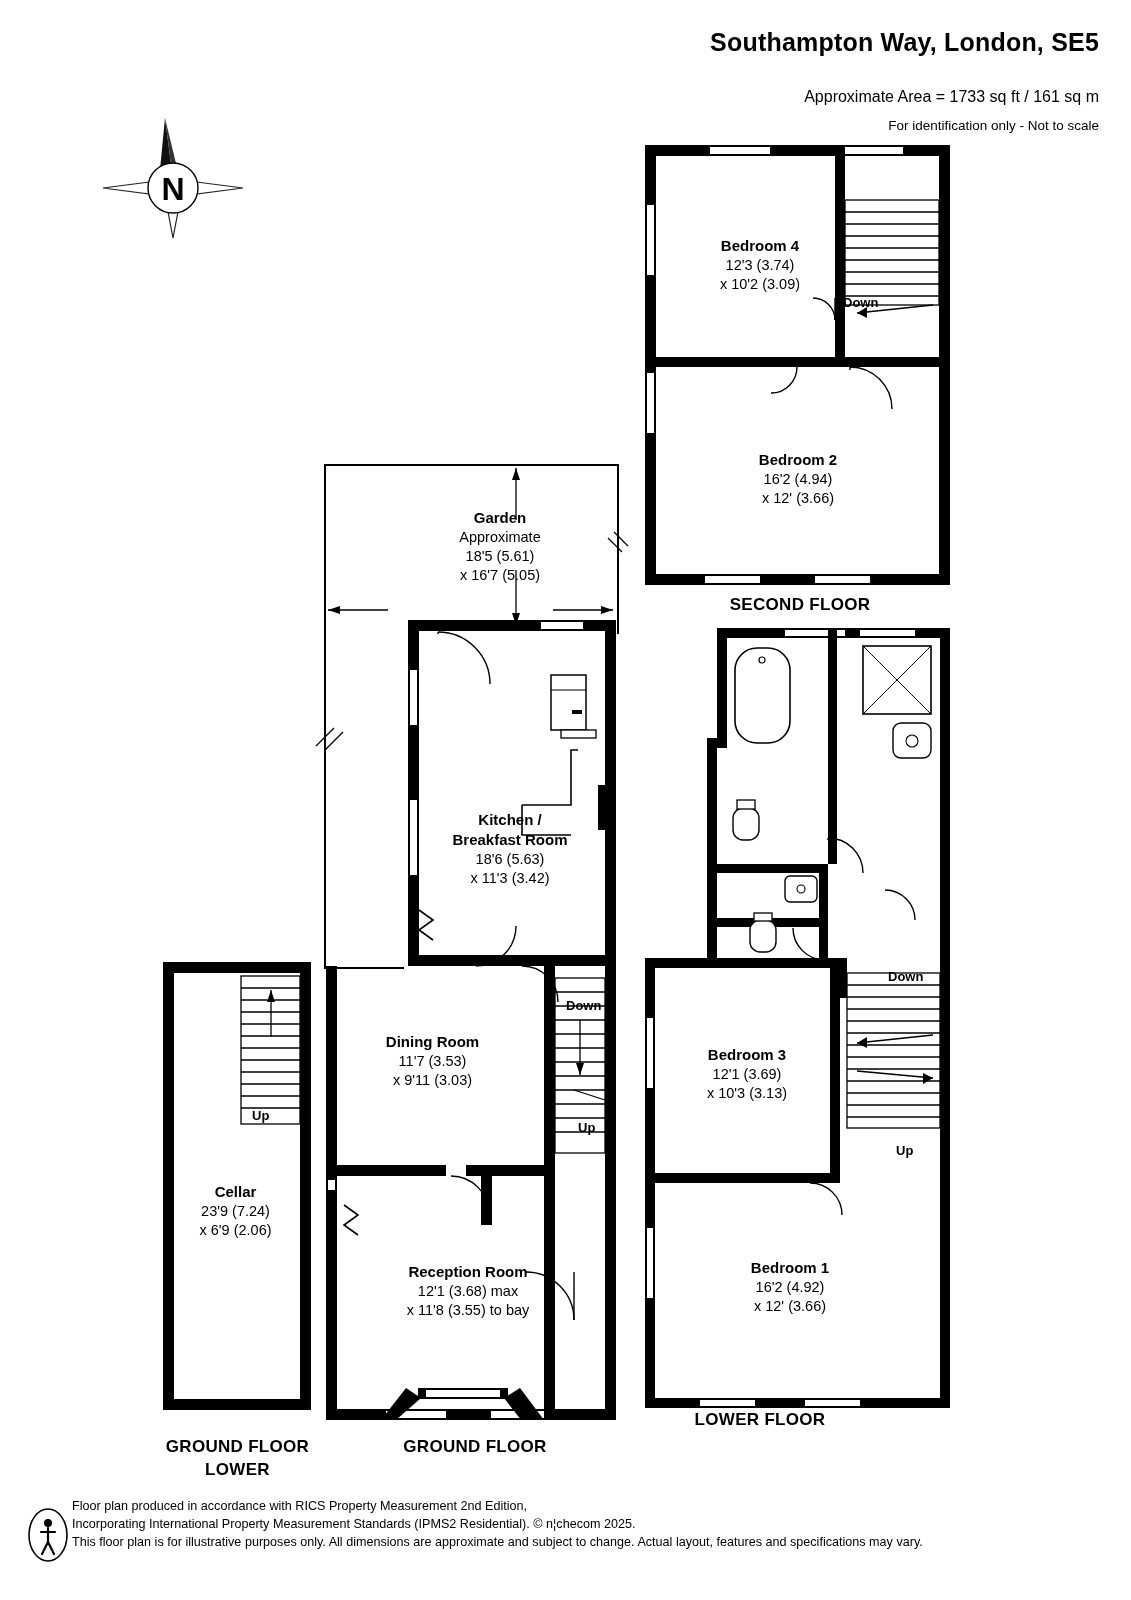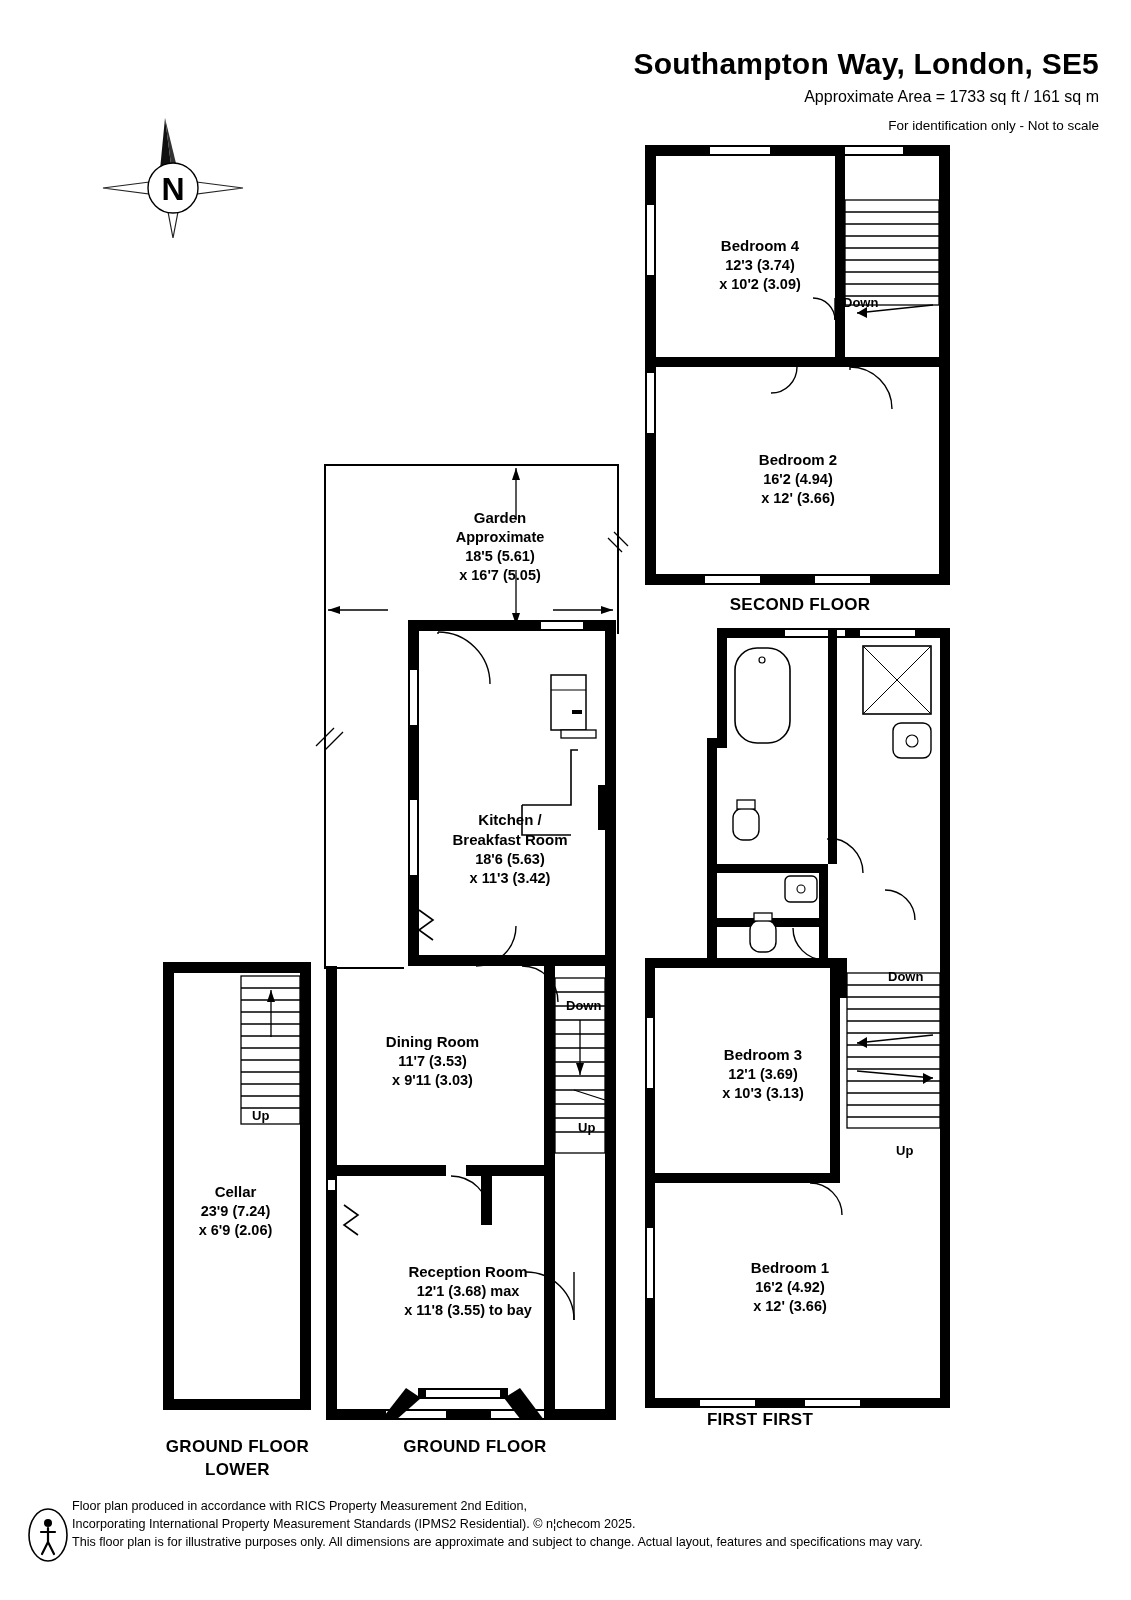--- a/index.html
+++ b/index.html
@@ -11,22 +11,22 @@
     width: 1131px;
     height: 1600px;
     position: relative;
     font-family: "Liberation Sans", sans-serif;
     color: #000000;
     overflow: hidden;
   }
   .abs { position: absolute; }
   .title {
     right: 32px;
-    top: 47px;
-    font-size: 30px;
+    top: 28px;
+    font-size: 25px;
     font-weight: bold;
     letter-spacing: 0.2px;
     text-align: right;
   }
   .subtitle {
     right: 32px;
     top: 88px;
     font-size: 16px;
     text-align: right;
   }
@@ -36,21 +36,20 @@
     font-size: 13.5px;
   }
 
   
   .compass { left: 103px; top: 118px; width: 140px; height: 120px; }
   .label {
     text-align: center;
     font-size: 14.5px;
     line-height: 1.32;
     white-space: nowrap;
-    font-weight: bold;
   }
   .label b { font-size: 15px; }
   .floor-name {
     font-size: 17px;
     font-weight: bold;
     text-align: center;
     letter-spacing: 0.3px;
   }
   .tiny {
     font-size: 13px;
@@ -232,33 +231,33 @@
     <rect x="105" y="292" width="26" height="32" rx="10" fill="#fff" stroke="#000" stroke-width="1.4"></rect>
     <rect x="109" y="285" width="18" height="8" fill="#fff" stroke="#000" stroke-width="1.3"></rect>
 
     <path d="M 183 210 A 35 35 0 0 1 218 245" fill="none" stroke="#000" stroke-width="1.4"></path>
     <line x1="183" y1="210" x2="183" y2="212" stroke="#000" stroke-width="1.4"></line>
     <path d="M 148 300 A 32 32 0 0 0 180 332" fill="none" stroke="#000" stroke-width="1.4"></path>
     <path d="M 240 262 A 30 30 0 0 1 270 292" fill="none" stroke="#000" stroke-width="1.4"></path>
     <path d="M 165 555 A 32 32 0 0 1 197 587" fill="none" stroke="#000" stroke-width="1.4"></path>
   </svg>
 </div>
-<div class="abs label" style="left:647px; top:1045px; width:200px;margin-left:16px;">
+<div class="abs label" style="left:647px; top:1045px; width:200px;">
   <b>Bedroom 3</b><br>
   <span>12'1 (3.69)</span><br>
   <span>x 10'3 (3.13)</span>
 </div>
 <div class="abs label" style="left:690px; top:1258px; width:200px;">
   <b>Bedroom 1</b><br>
   <span>16'2 (4.92)</span><br>
   <span>x 12' (3.66)</span>
 </div>
 <div class="abs tiny" style="left:888px; top:969px;">Down</div>
 <div class="abs tiny" style="left:896px; top:1143px;">Up</div>
-<div class="abs floor-name" style="left:580px; top:1410px; width:360px;">FIRST FIRST</div>
+<div class="abs floor-name" style="left:580px; top:1410px; width:360px;">LOWER FLOOR</div>
 
 <div class="abs garden-box" style="left:324px; top:464px; width:295px; height:170px; border-bottom:none;"></div>
 <div class="abs" style="left:324px; top:464px; width:2px; height:505px; background:#000;"></div>
 <div class="abs" style="left:324px; top:967px; width:80px; height:2px; background:#000;"></div>
 <div class="abs label" style="left:375px; top:508px; width:250px;">
   <b>Garden</b><br>
   <span>Approximate</span><br>
   <span>18'5 (5.61)</span><br>
   <span>x 16'7 (5.05)</span>
 </div>

